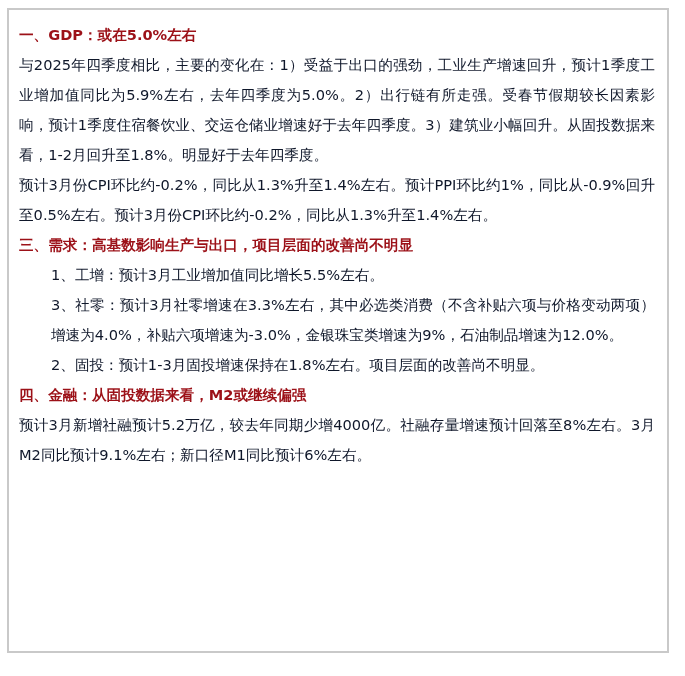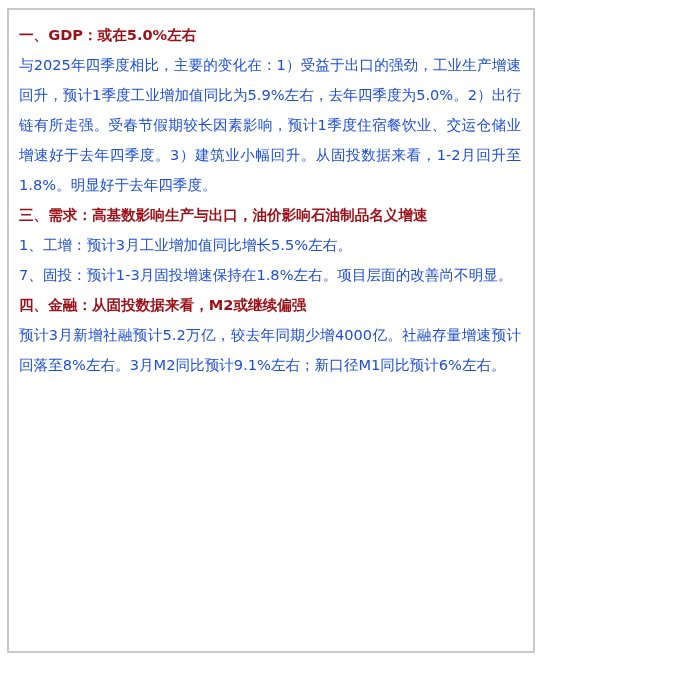--- a/index.html
+++ b/index.html
@@ -10,21 +10,21 @@
   body {
     width: 685px;
     height: 676px;
     overflow: hidden;
     font-family: "DejaVu Sans", "Liberation Sans", sans-serif;
   }
   .doc-frame {
     position: absolute;
     left: 7px;
     top: 8px;
-    width: 528px;
+    width: 662px;
     height: 645px;
     border: 2px solid #c9c9c9;
     background: #ffffff;
     box-sizing: border-box;
     padding: 10px 12px 0 10px;
   }
   .doc-body {
     font-size: 14.6px;
     line-height: 30px;
     color: #1a1a1a;
@@ -37,46 +37,49 @@
     font-weight: bold;
     font-size: 14.6px;
     line-height: 30px;
     margin: 0;
     white-space: nowrap;
   }
   .para {
     margin: 0;
     font-size: 14.6px;
     line-height: 30px;
-    color: #1d4ed8;
+    color: #0f172a;
     text-align: justify;
     text-justify: inter-ideograph;
   }
   .para.numbered {
     white-space: normal;
+    margin-left: 32px;
   }
 </style>
 </head>
 <body>
 
 <div class="doc-frame">
   <div class="doc-body">
 
     <div>
       <p class="heading">一、GDP：或在5.0%左右</p>
       <p class="para">与2025年四季度相比，主要的变化在：1）受益于出口的强劲，工业生产增速回升，预计1季度工业增加值同比为5.9%左右，去年四季度为5.0%。2）出行链有所走强。受春节假期较长因素影响，预计1季度住宿餐饮业、交运仓储业增速好于去年四季度。3）建筑业小幅回升。从固投数据来看，1-2月回升至1.8%。明显好于去年四季度。</p>
     </div>
 
     <div>
+      <p class="para">预计3月份CPI环比约-0.2%，同比从1.3%升至1.4%左右。预计PPI环比约1%，同比从-0.9%回升至0.5%左右。预计3月份CPI环比约-0.2%，同比从1.3%升至1.4%左右。</p>
     </div>
 
     <div>
-      <p class="heading">三、需求：高基数影响生产与出口，油价影响石油制品名义增速</p>
+      <p class="heading">三、需求：高基数影响生产与出口，项目层面的改善尚不明显</p>
       <p class="para numbered">1、工增：预计3月工业增加值同比增长5.5%左右。</p>
-      <p class="para numbered">7、固投：预计1-3月固投增速保持在1.8%左右。项目层面的改善尚不明显。</p>
+      <p class="para numbered">3、社零：预计3月社零增速在3.3%左右，其中必选类消费（不含补贴六项与价格变动两项）增速为4.0%，补贴六项增速为-3.0%，金银珠宝类增速为9%，石油制品增速为12.0%。</p>
+      <p class="para numbered">2、固投：预计1-3月固投增速保持在1.8%左右。项目层面的改善尚不明显。</p>
     </div>
 
     <div>
       <p class="heading">四、金融：从固投数据来看，M2或继续偏强</p>
       <p class="para">预计3月新增社融预计5.2万亿，较去年同期少增4000亿。社融存量增速预计回落至8%左右。3月M2同比预计9.1%左右；新口径M1同比预计6%左右。</p>
     </div>
 
   </div>
 </div>
 

